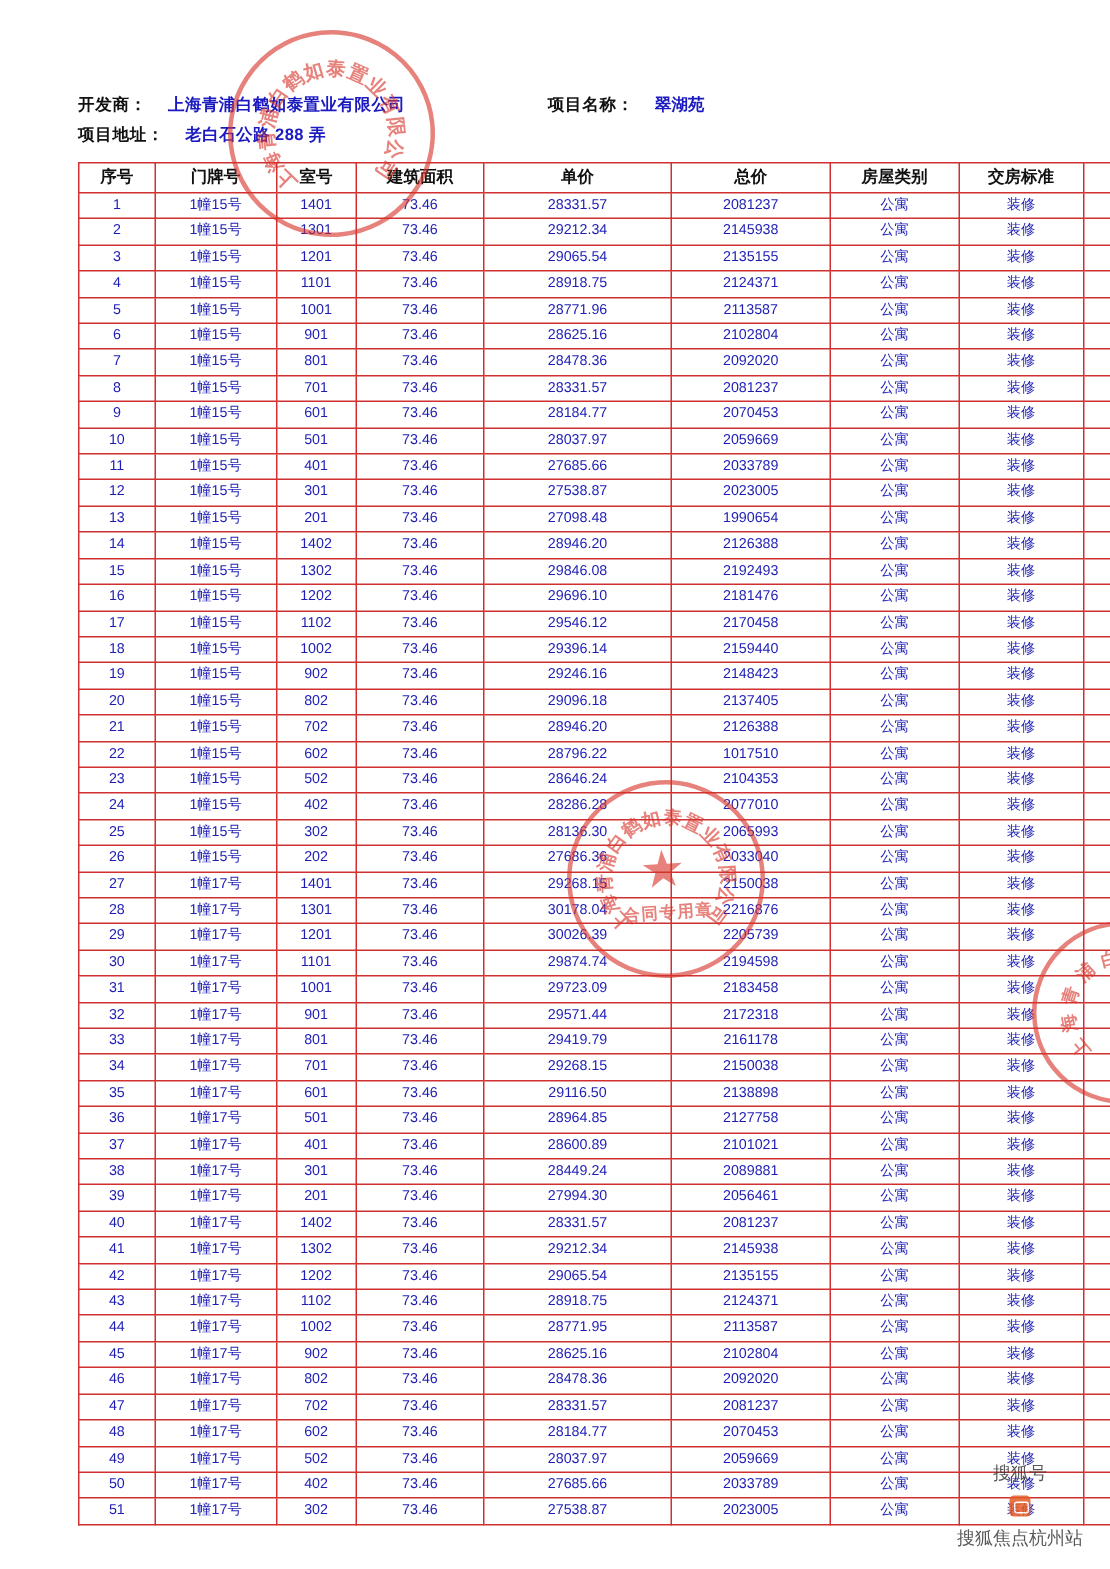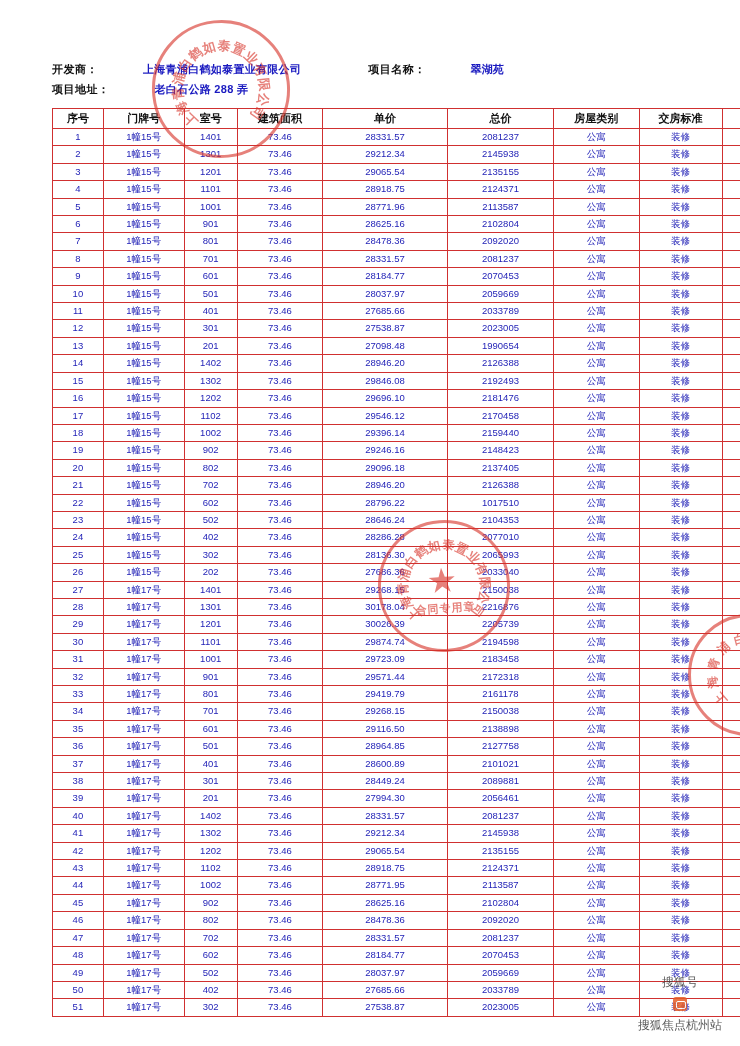--- a/index.html
+++ b/index.html
@@ -26,36 +26,35 @@
     position: absolute;
     left: 52px;
     top: 62px;
     width: 640px;
     font-size: 11px;
   }
   .hdr-row {
     display: flex;
     align-items: flex-end;
     margin-bottom: 5px;
-    gap: 31px;
   }
   .hdr-label {
     font-weight: bold;
     color: #111;
     letter-spacing: 0.5px;
   }
   .hdr-value {
     color: #1a1ac0;
     margin-left: 14px;
     font-weight: bold;
     letter-spacing: 0.3px;
   }
   .hdr-label-2 {
     font-weight: bold;
-    margin-left: 36px;
+    margin-left: 95px;
   }
   .hdr-value-2 {
     color: #1a1ac0;
     margin-left: 14px;
     font-weight: bold;
   }
   
   table.main {
     position: absolute;
     left: 52px;

